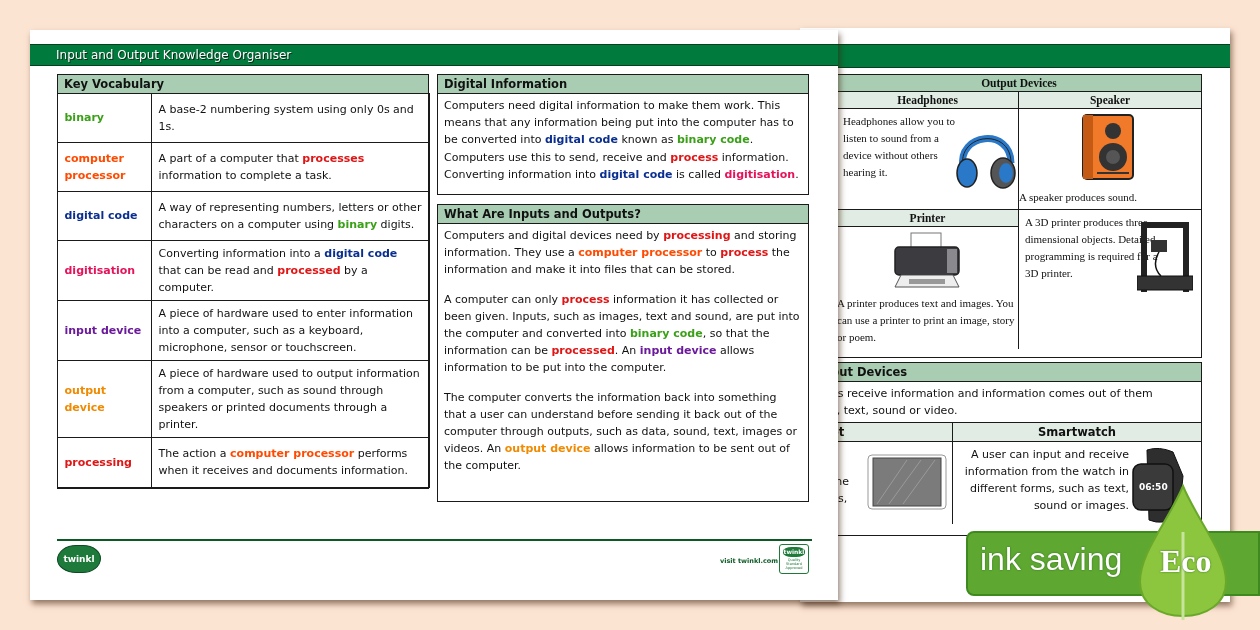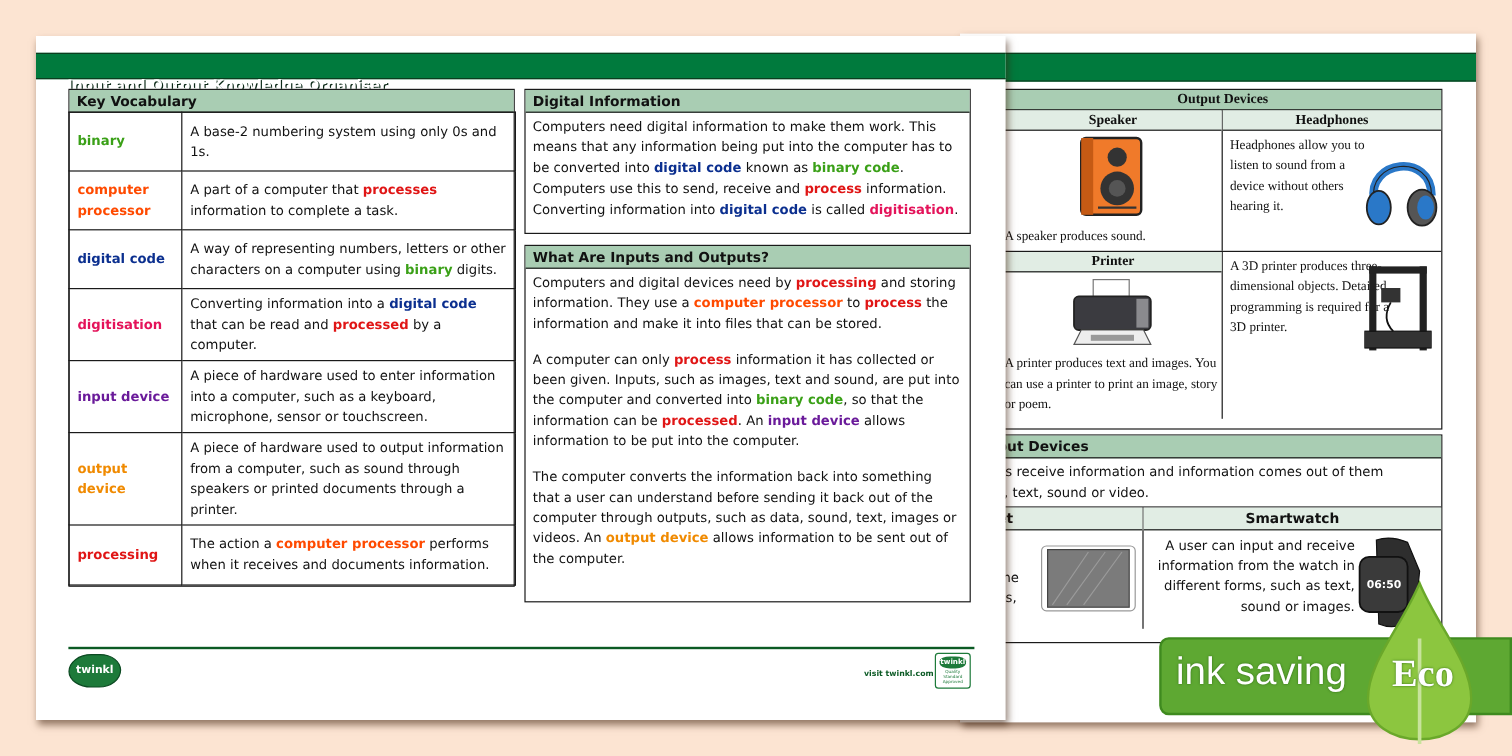--- a/index.html
+++ b/index.html
@@ -1,21 +1,21 @@
 <!DOCTYPE html>
 <html><head>
 <meta charset="utf-8">
 <style>
   * { box-sizing: border-box; margin: 0; padding: 0; }
   html, body { width: 1260px; height: 630px; overflow: hidden; }
   body { background: #fce4d2; font-family: "DejaVu Sans", sans-serif; position: relative; }
 
   .page { position: absolute; background: #fff; box-shadow: 2px 4px 6px rgba(60,30,10,0.55); }
   .banner { position: absolute; background: #007a3d; border-top: 1px solid #0b3d1f; border-bottom: 1px solid #0b3d1f; }
-  .banner-title { color: #fff; font-weight: bold; font-size: 12px; line-height: 20px; padding-left: 26px; text-shadow: 1px 1px 0 #0c2a18; margin-top: 16px; }
+  .banner-title { color: #fff; font-weight: normal; font-size: 12px; line-height: 20px; padding-left: 26px; text-shadow: 1px 1px 0 #0c2a18; }
 
   
   #back-page { left: 800px; top: 28px; width: 430px; height: 574px; }
   #back-page .banner { left: 0; top: 16px; width: 430px; height: 24px; }
 
   .box { position: absolute; border: 1.5px solid #1a1a1a; background: #fff; font-size: 11px; color: #111; }
   .box-head { background: #a9cdb3; font-weight: bold; font-size: 11.5px; padding: 2px 6px; border-bottom: 1.5px solid #1a1a1a; }
   .box-head.center { text-align: center; }
   .sub-head { background: #e1ede4; font-weight: bold; font-size: 11.5px; text-align: center; padding: 2px 0; border-bottom: 1.5px solid #1a1a1a; }
 
@@ -48,45 +48,45 @@
 </style>
 </head>
 <body>
 
 <div id="back-page" class="page">
   <div class="banner"></div>
 
   <div class="box" style="left:36px; top:46px; width:366px; height:284px;font-family:Liberation Serif, serif;">
     <div class="box-head center">Output Devices</div>
     <div class="grid2" style="border-bottom:1.5px solid #1a1a1a;">
+      <div class="cell">
+        <div class="sub-head">Headphones</div>
+        <div class="cell-body" style="height:100px;">
+          <div style="width:118px;">Headphones allow you to listen to sound from a device without others hearing it.</div>
+          <svg class="img" width="64" height="68" viewBox="0 0 64 68" style="left:116px; top:14px;">
+            <path d="M10 44 C4 10 58 4 58 40" fill="none" stroke="#2a78c8" stroke-width="7"></path>
+            <path d="M10 44 C4 10 58 4 58 40" fill="none" stroke="#222" stroke-width="1"></path>
+            <ellipse cx="14" cy="50" rx="10" ry="14" fill="#2a78c8" stroke="#222" stroke-width="1.5"></ellipse>
+            <ellipse cx="50" cy="50" rx="12" ry="15" fill="#555" stroke="#222" stroke-width="1.5"></ellipse>
+            <ellipse cx="53" cy="50" rx="7" ry="10" fill="#2a78c8"></ellipse>
+          </svg>
+        </div>
+      </div>
       <div class="cell">
         <div class="sub-head">Speaker</div>
         <div class="cell-body" style="height:100px;">
           <svg class="img" width="58" height="68" viewBox="0 0 58 68" style="left:60px; top:4px;">
             <rect x="4" y="2" width="50" height="64" rx="4" fill="#f07a2a" stroke="#222" stroke-width="2"></rect>
             <rect x="4" y="2" width="10" height="64" fill="#c55a14"></rect>
             <circle cx="34" cy="18" r="8" fill="#333"></circle>
             <circle cx="34" cy="44" r="14" fill="#333"></circle>
             <circle cx="34" cy="44" r="7" fill="#555"></circle>
             <line x1="18" y1="60" x2="50" y2="60" stroke="#333" stroke-width="2"></line>
           </svg>
           <div style="position:absolute; left:0; top:80px;">A speaker produces sound.</div>
-        </div>
-      </div>
-      <div class="cell">
-        <div class="sub-head">Headphones</div>
-        <div class="cell-body" style="height:100px;">
-          <div style="width:118px;">Headphones allow you to listen to sound from a device without others hearing it.</div>
-          <svg class="img" width="64" height="68" viewBox="0 0 64 68" style="left:116px; top:14px;">
-            <path d="M10 44 C4 10 58 4 58 40" fill="none" stroke="#2a78c8" stroke-width="7"></path>
-            <path d="M10 44 C4 10 58 4 58 40" fill="none" stroke="#222" stroke-width="1"></path>
-            <ellipse cx="14" cy="50" rx="10" ry="14" fill="#2a78c8" stroke="#222" stroke-width="1.5"></ellipse>
-            <ellipse cx="50" cy="50" rx="12" ry="15" fill="#555" stroke="#222" stroke-width="1.5"></ellipse>
-            <ellipse cx="53" cy="50" rx="7" ry="10" fill="#2a78c8"></ellipse>
-          </svg>
         </div>
       </div>
     </div>
     <div class="grid2">
       <div class="cell">
         <div class="sub-head">Printer</div>
         <div class="cell-body" style="height:122px;">
           <svg class="img" width="72" height="58" viewBox="0 0 72 58" style="left:54px; top:4px;">
             <rect x="20" y="2" width="30" height="18" fill="#fff" stroke="#777" stroke-width="1"></rect>
             <rect x="4" y="16" width="64" height="28" rx="4" fill="#3b3b40" stroke="#222" stroke-width="1.5"></rect>

